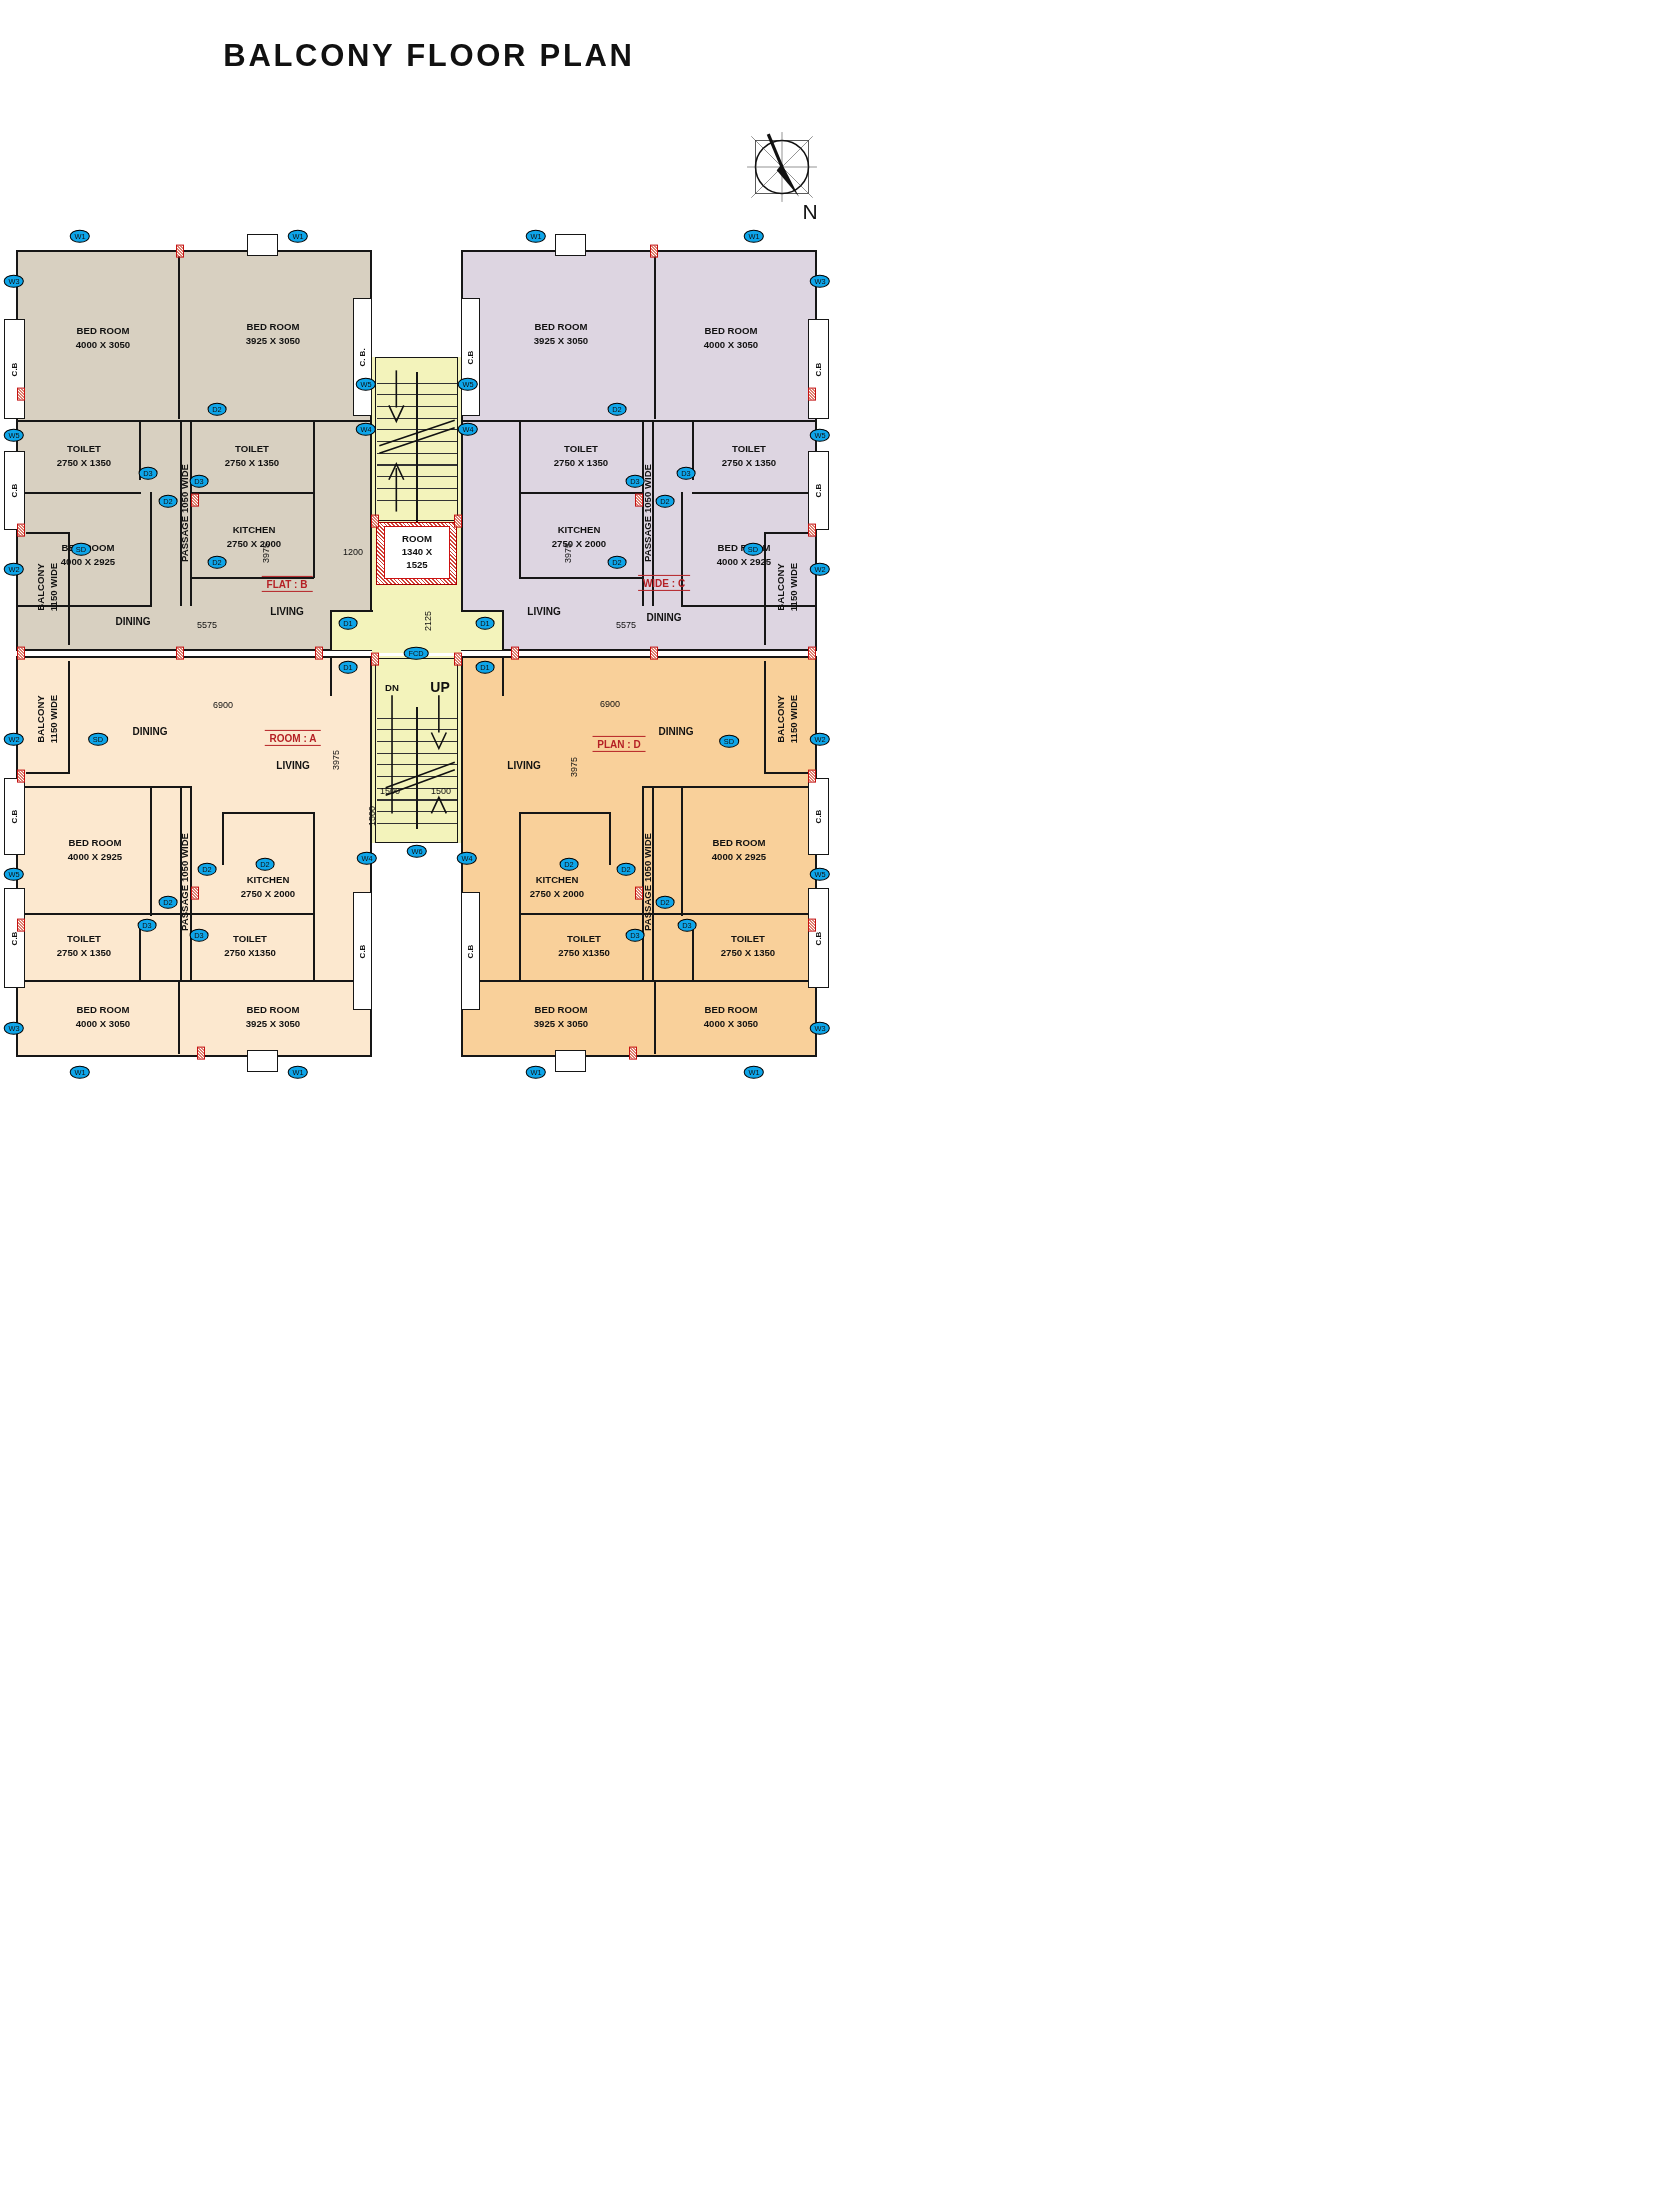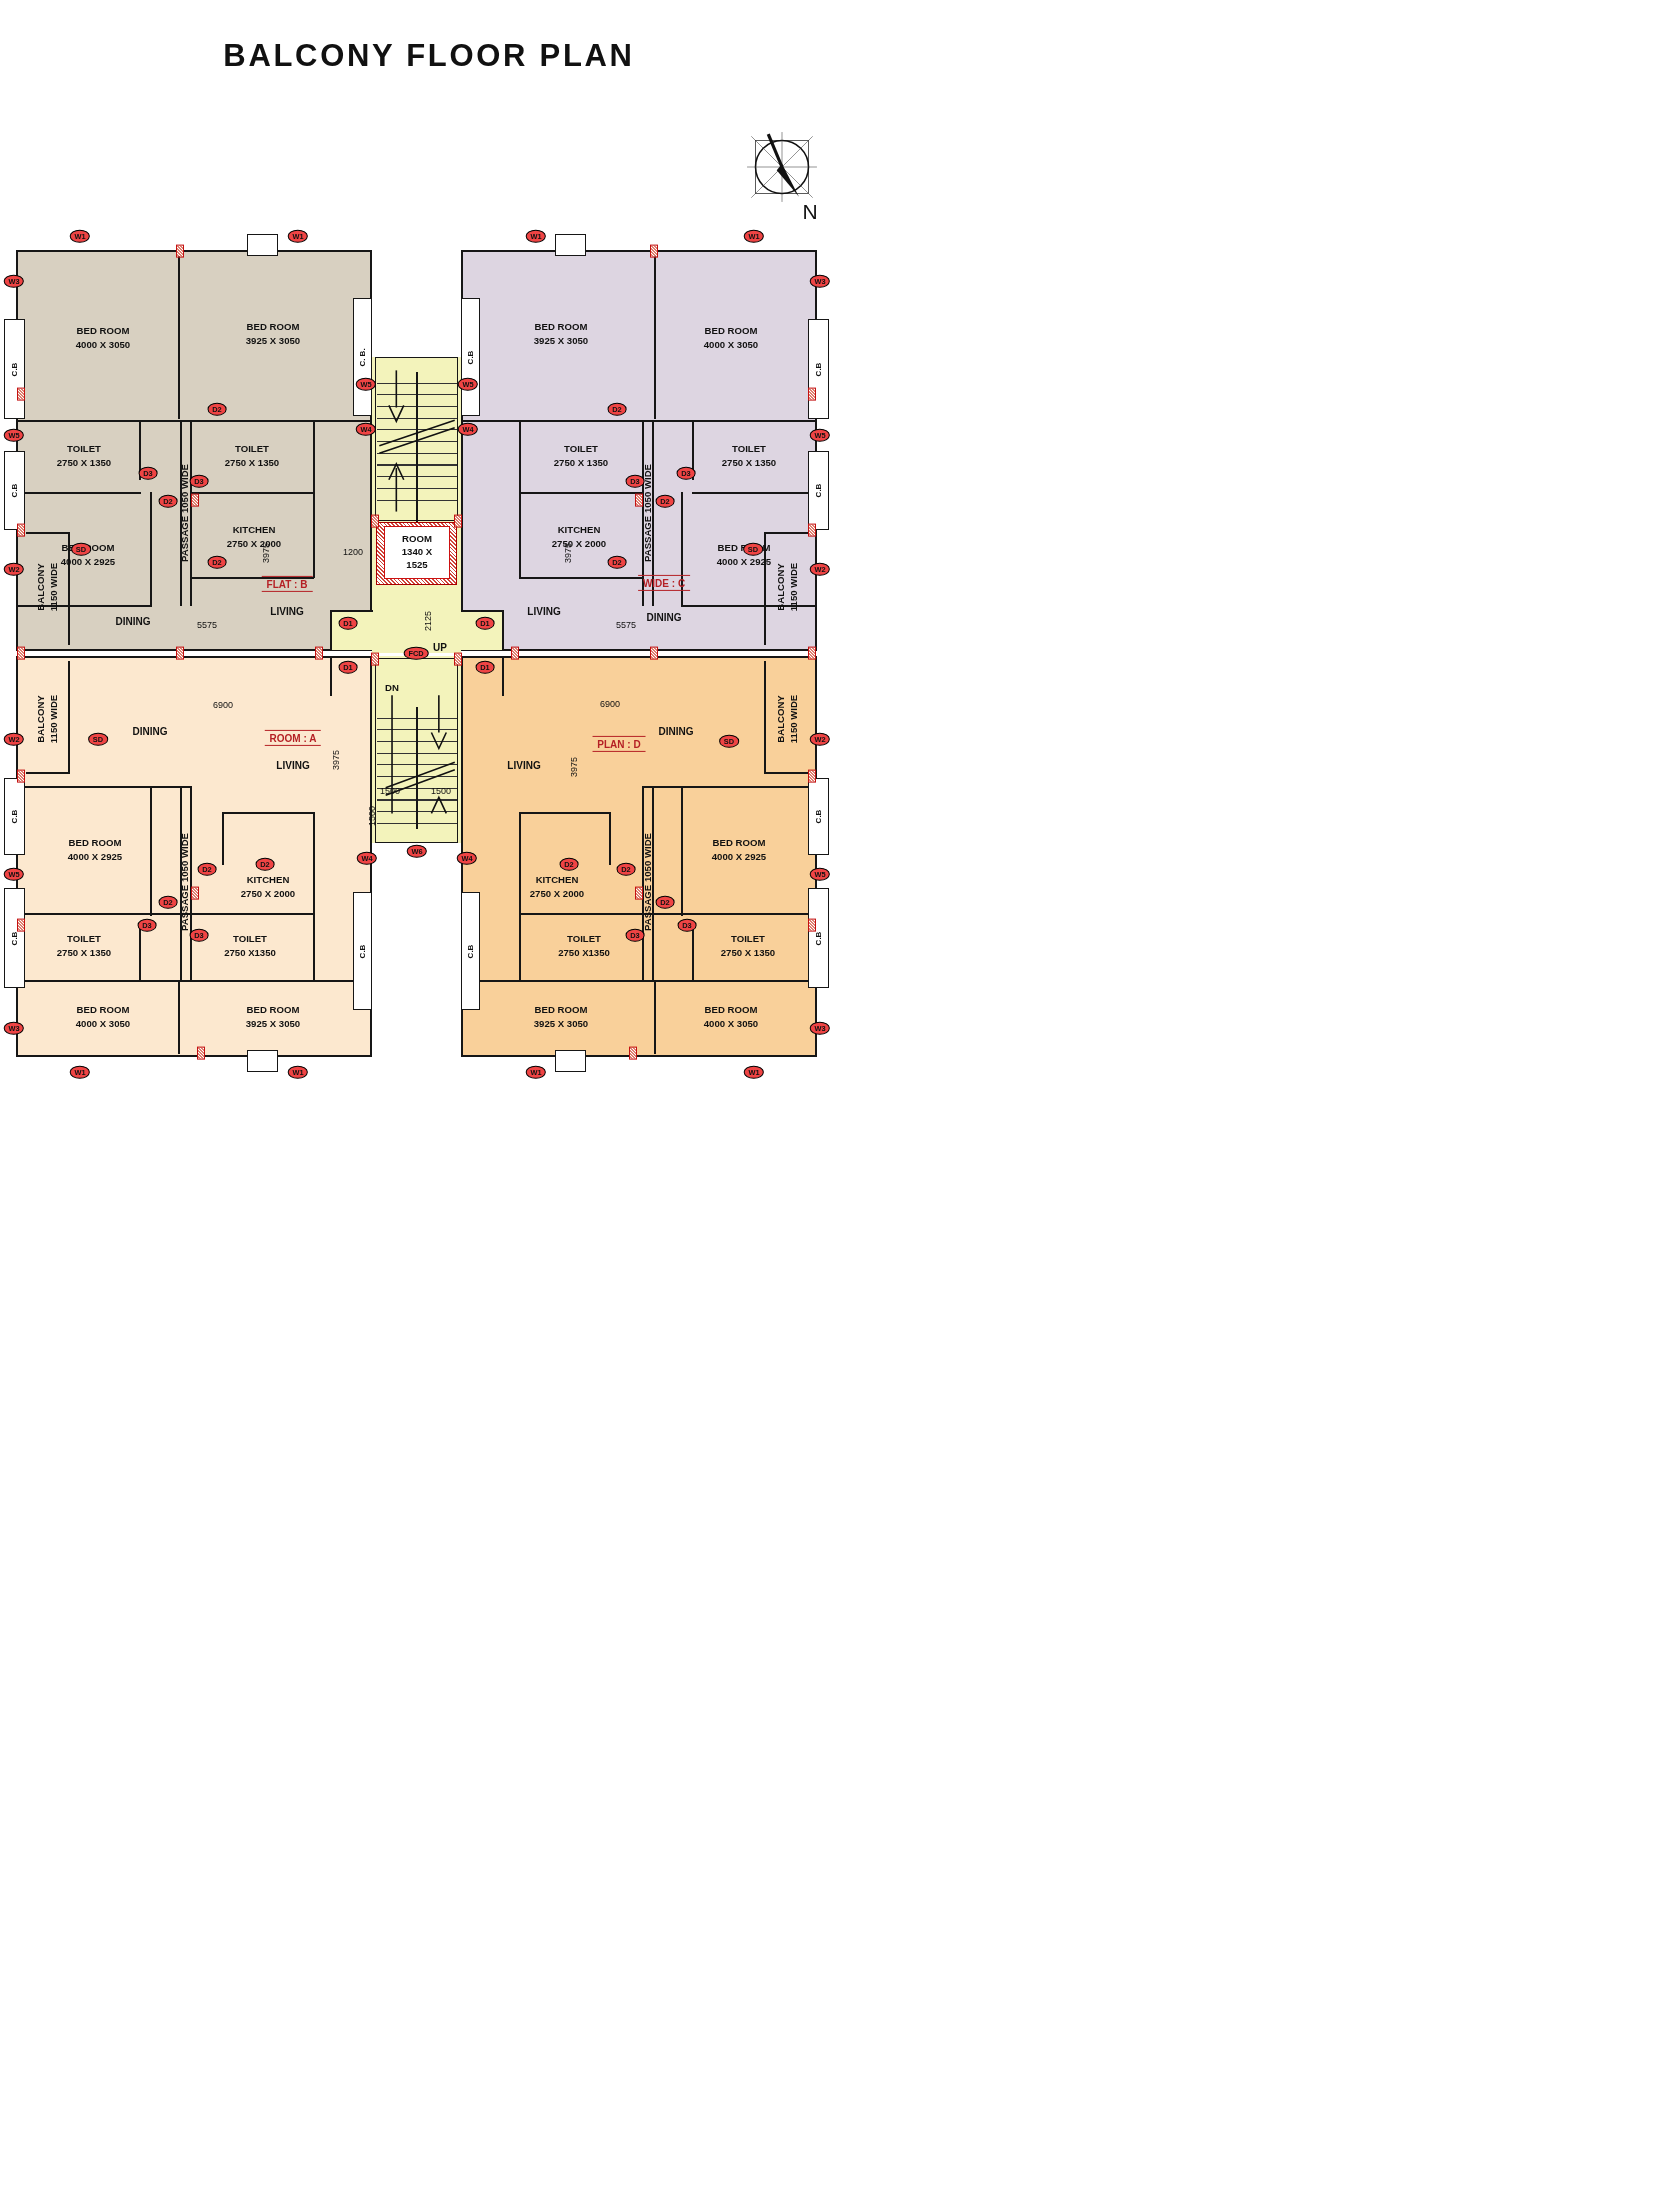--- a/index.html
+++ b/index.html
@@ -5,21 +5,21 @@
   html,body{margin:0;padding:0;background:#fff;font-family:"Liberation Sans",sans-serif;color:#111}
   .plan{position:relative;width:833px;height:1103px;background:#fff;overflow:hidden}
   .flat{position:absolute;border:2.7px solid #161616;box-sizing:border-box;z-index:1}
   .corebg{position:absolute;background:#f3f3bb;z-index:1}
   .thinw{position:absolute;background:#161616;z-index:3}
   .rl{position:absolute;transform:translate(-50%,-50%);text-align:center;font-weight:700;font-size:9.6px;line-height:1.45;white-space:nowrap;z-index:5}
   .single{position:absolute;transform:translate(-50%,-50%);font-weight:700;font-size:10px;white-space:nowrap;z-index:5}
   .dim{position:absolute;transform:translate(-50%,-50%);font-size:9px;font-weight:400;white-space:nowrap;z-index:5}
   .dimv{position:absolute;transform:translate(-50%,-50%) rotate(-90deg);font-size:9px;font-weight:400;white-space:nowrap;z-index:5}
   .vt{position:absolute;transform:translate(-50%,-50%) rotate(-90deg);font-weight:700;font-size:9.6px;text-align:center;white-space:nowrap;line-height:1.4;z-index:5}
-  .oval{position:absolute;transform:translate(-50%,-50%);border:1.1px solid #000;border-radius:50%;background:#ef4444;font-size:7.4px;font-weight:700;padding:1.6px 3.7px;z-index:6;white-space:nowrap;line-height:1}
+  .oval{position:absolute;transform:translate(-50%,-50%);border:1.1px solid #000;border-radius:50%;background:#0ea5e9;font-size:7.4px;font-weight:400;padding:1.6px 3.7px;z-index:6;white-space:nowrap;line-height:1}
   .col{position:absolute;width:8px;height:12.8px;transform:translate(-50%,-50%);border:1.6px solid #c41111;background:repeating-linear-gradient(45deg,#fff 0 1.1px,#e08070 1.1px 2.1px);z-index:5;box-sizing:border-box}
   .cb{position:absolute;border:1.6px solid #161616;background:#fff;box-sizing:border-box;z-index:4;display:flex;align-items:center;justify-content:center}
   .cb span{transform:rotate(-90deg);font-size:8px;font-weight:700;white-space:nowrap}
   .redlbl{position:absolute;transform:translate(-50%,-50%);color:#b52025;font-size:10px;font-weight:700;border-top:1.6px solid #b52025;border-bottom:1.6px solid #b52025;padding:1.6px 4.8px;white-space:nowrap;z-index:6;background:transparent}
   .stair{position:absolute;box-sizing:border-box;border:1.6px solid #161616;z-index:2}
   .treads{position:absolute;background:repeating-linear-gradient(180deg,rgba(0,0,0,0) 0 10.6px,#333 10.6px 11.7px);z-index:2}
   .notch{position:absolute;background:#fff;border:1.6px solid #161616;box-sizing:border-box;z-index:2}
   .lifthatch{position:absolute;background:repeating-linear-gradient(45deg,#fff 0 1.6px,#cf4438 1.6px 2.7px);border:1.1px solid #a00;box-sizing:border-box;z-index:3}
   .liftbox{position:absolute;background:#fff;border:1.6px solid #cc1111;box-sizing:border-box;z-index:4;display:flex;align-items:center;justify-content:center;text-align:center;font-weight:700;font-size:9.6px;line-height:1.35}
   .title{position:absolute;transform:translate(-50%,-50%);font-size:31px;font-weight:700;letter-spacing:2.7px;white-space:nowrap;z-index:7}
@@ -83,21 +83,21 @@
   <div class="thinw" style="left:416px;top:707px;width:1.6px;height:122px"></div>
   <svg style="left:375px;top:691px" width="83" height="149" viewBox="0 0 156 280">
     <line x1="32" y1="8" x2="32" y2="230" stroke="#111" stroke-width="3"></line>
     <line x1="120" y1="8" x2="120" y2="78" stroke="#111" stroke-width="3"></line>
     <polyline points="106,78 120,108 134,78" fill="none" stroke="#111" stroke-width="3"></polyline>
     <line x1="20" y1="196" x2="150" y2="148" stroke="#111" stroke-width="3"></line>
     <line x1="20" y1="182" x2="150" y2="134" stroke="#111" stroke-width="3"></line>
     <polyline points="106,230 120,200 134,230" fill="none" stroke="#111" stroke-width="3"></polyline>
   </svg>
   <div class="single" style="left:392px;top:687px;font-size:9.6px">DN</div>
-  <div class="single" style="left:440px;top:647px;font-size:10px">UP</div>
+  <div class="single" style="left:440px;top:687px;font-size:14px">UP</div>
   <div class="dim" style="left:390px;top:791px">1500</div>
   <div class="dim" style="left:441px;top:791px">1500</div>
   <div class="dimv" style="left:372px;top:816px">1500</div>
 
   <div class="thinw" style="left:178px;top:252px;width:2.1px;height:167px"></div>
   <div class="thinw" style="left:18px;top:420px;width:352px;height:2.1px"></div>
   <div class="thinw" style="left:139px;top:420px;width:2.1px;height:60px"></div>
   <div class="thinw" style="left:180px;top:420px;width:1.6px;height:186px"></div>
   <div class="thinw" style="left:190px;top:420px;width:1.6px;height:186px"></div>
   <div class="thinw" style="left:313px;top:420px;width:2.1px;height:158px"></div>

